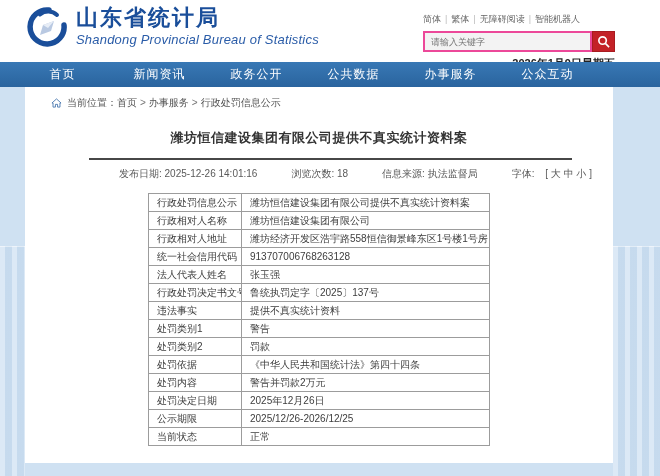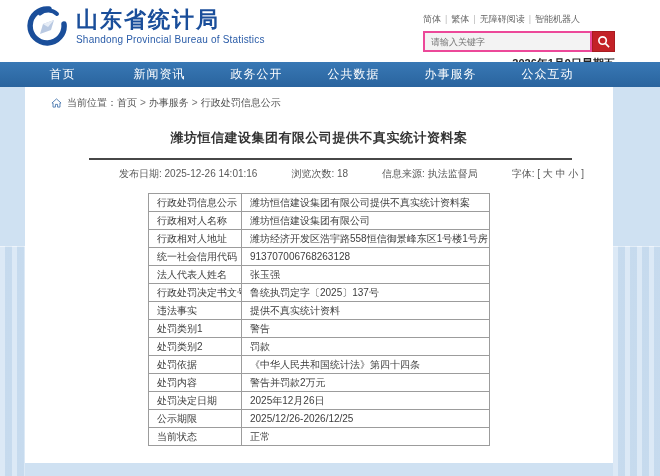--- a/index.html
+++ b/index.html
@@ -15,21 +15,21 @@
     background:repeating-linear-gradient(90deg, rgba(255,255,255,.28) 0 5px, rgba(120,160,205,.10) 5px 12px);
     border-top:1px solid rgba(255,255,255,.5); }
   .bg-deco.left { left:0; width:25px; }
   .bg-deco.right { right:0; width:47px; }
 
   
   header { position:absolute; top:0; left:0; width:660px; height:62px; background:#ffffff; z-index:2; }
   .logo-wrap { position:absolute; left:27px; top:6px; display:flex; align-items:center; }
   .logo-svg { width:40px; height:40px; margin-right:9px; }
   .site-title { font-size:22px; font-weight:bold; color:#1a4e9a; letter-spacing:2px; line-height:24px; }
-  .site-sub { font-size:10px; color:#2a5ca8; margin-top:2px; letter-spacing:.2px; }
+  .site-sub { font-size:13px; color:#2a5ca8; margin-top:2px; letter-spacing:.2px;font-style:italic; }
   .header-right { position:absolute; top:13px; right:45px; width:192px; }
   .top-links { font-size:9px; color:#666; white-space:nowrap; }
   .top-links .tlink { cursor:pointer; }
   .top-links .sep { color:#bbb; margin:0 4px; }
   .search-row { display:flex; margin-top:5px; height:21px; }
   .search-row input { flex:1; height:21px; border:2px solid #ec4899; background:#f3f3f3;
     font-size:9px; color:#999; padding:0 6px; outline:none; font-family:inherit; }
   .search-btn { width:23px; height:21px; background:#c32127; border:1px solid #a81b20;
     display:flex; align-items:center; justify-content:center; cursor:pointer; }
   .date-row { margin-top:4px; text-align:right; font-size:11px; color:#222; font-weight:bold; }
@@ -47,21 +47,21 @@
   .breadcrumb { padding:9px 0 0 26px; font-size:10px; color:#555; display:flex; align-items:center; }
   .home-ico { width:11px; height:10px; margin-right:5px; }
   .crumb { color:#555; cursor:pointer; }
   .crumb-sep { margin:0 3px; color:#777; }
   h1.article-title { margin-top:19px; text-align:center; font-size:13px; font-weight:bold;
     color:#333; letter-spacing:.5px; }
   .title-rule { height:2px; background:#474747; margin:11px 41px 0 64px; }
   .meta-row { margin-top:7px; padding-left:94px; display:flex; gap:34px;
     font-size:10px; color:#5a5a5a; white-space:nowrap;text-align:center; }
   .meta-item .mv { color:#5a5a5a; }
-  .font-ctl { cursor:pointer; }
+  .font-ctl { cursor:pointer;margin-left:8px; }
 
   table.penalty { margin:12px 0 0 123px; width:342px; border-collapse:collapse;
     table-layout:fixed; }
   table.penalty td { border:1px solid #9c9c9c; font-size:10px; color:#3d3d3d;
     height:13px; line-height:13px; padding:2px 4px 2px 8px; overflow:hidden; white-space:nowrap; }
   td.c-label { width:93px; }
   td.c-value { padding-left:10px; }
 </style>
 </head>
 <body>

